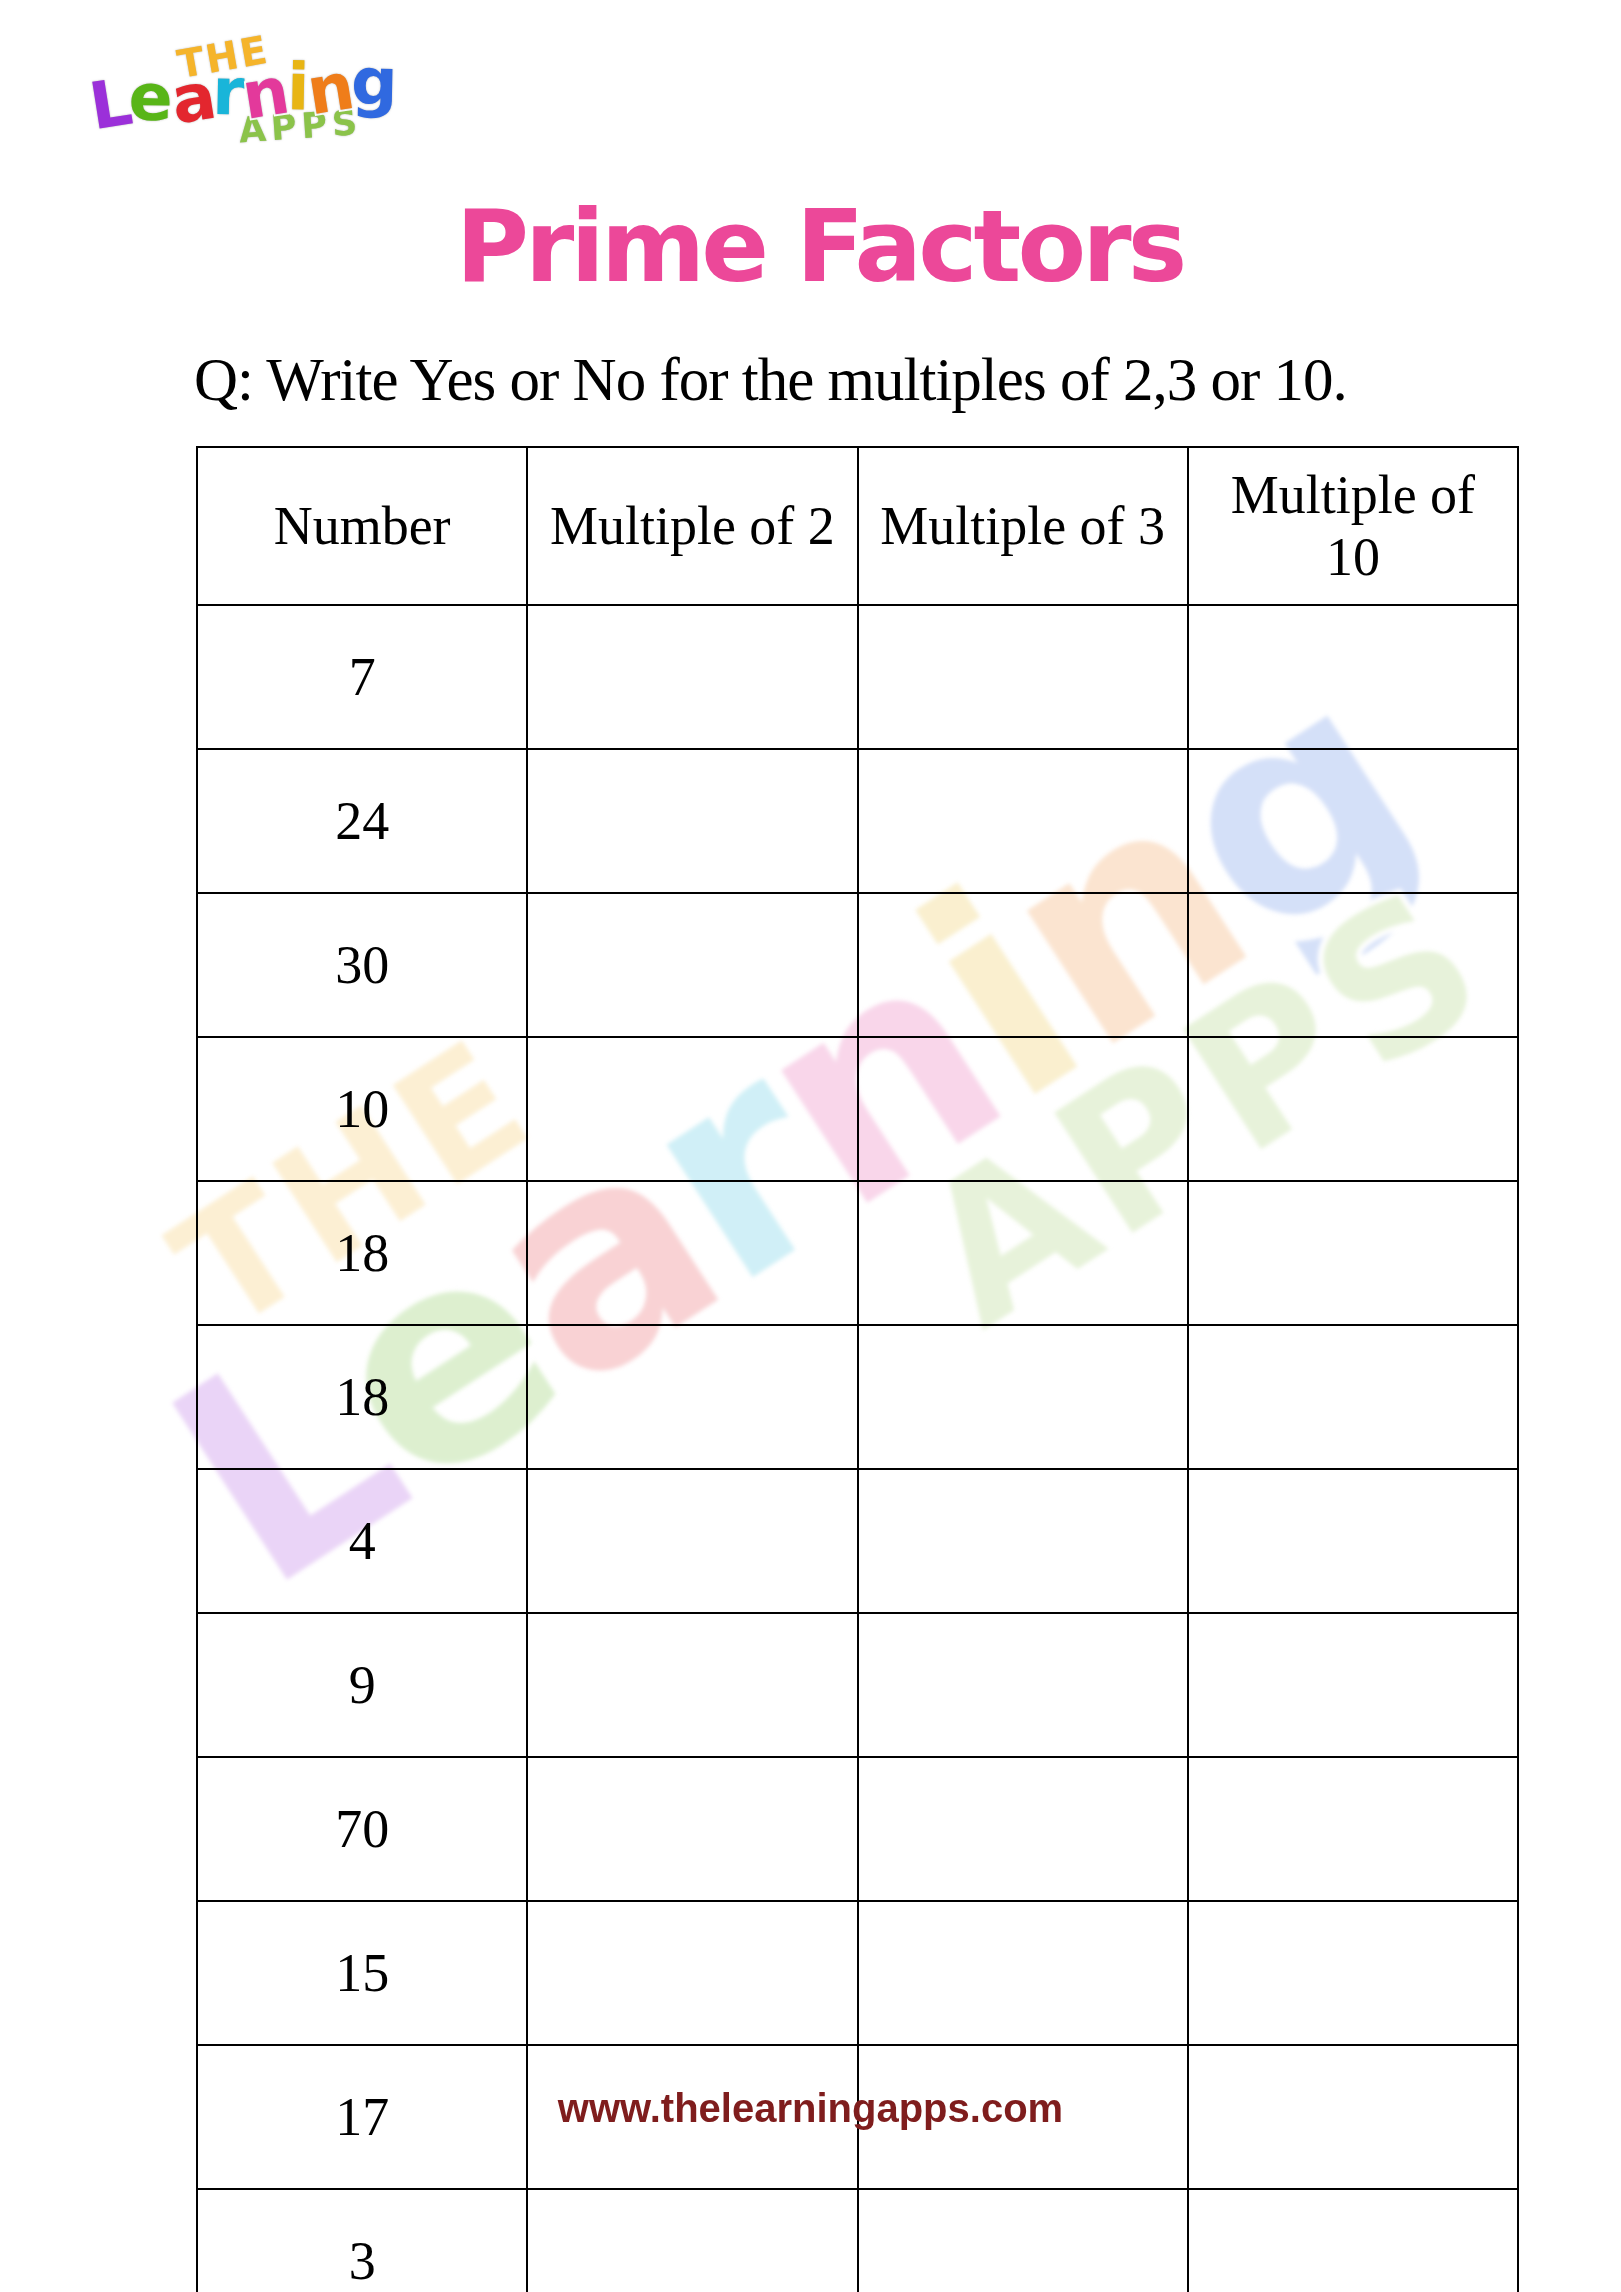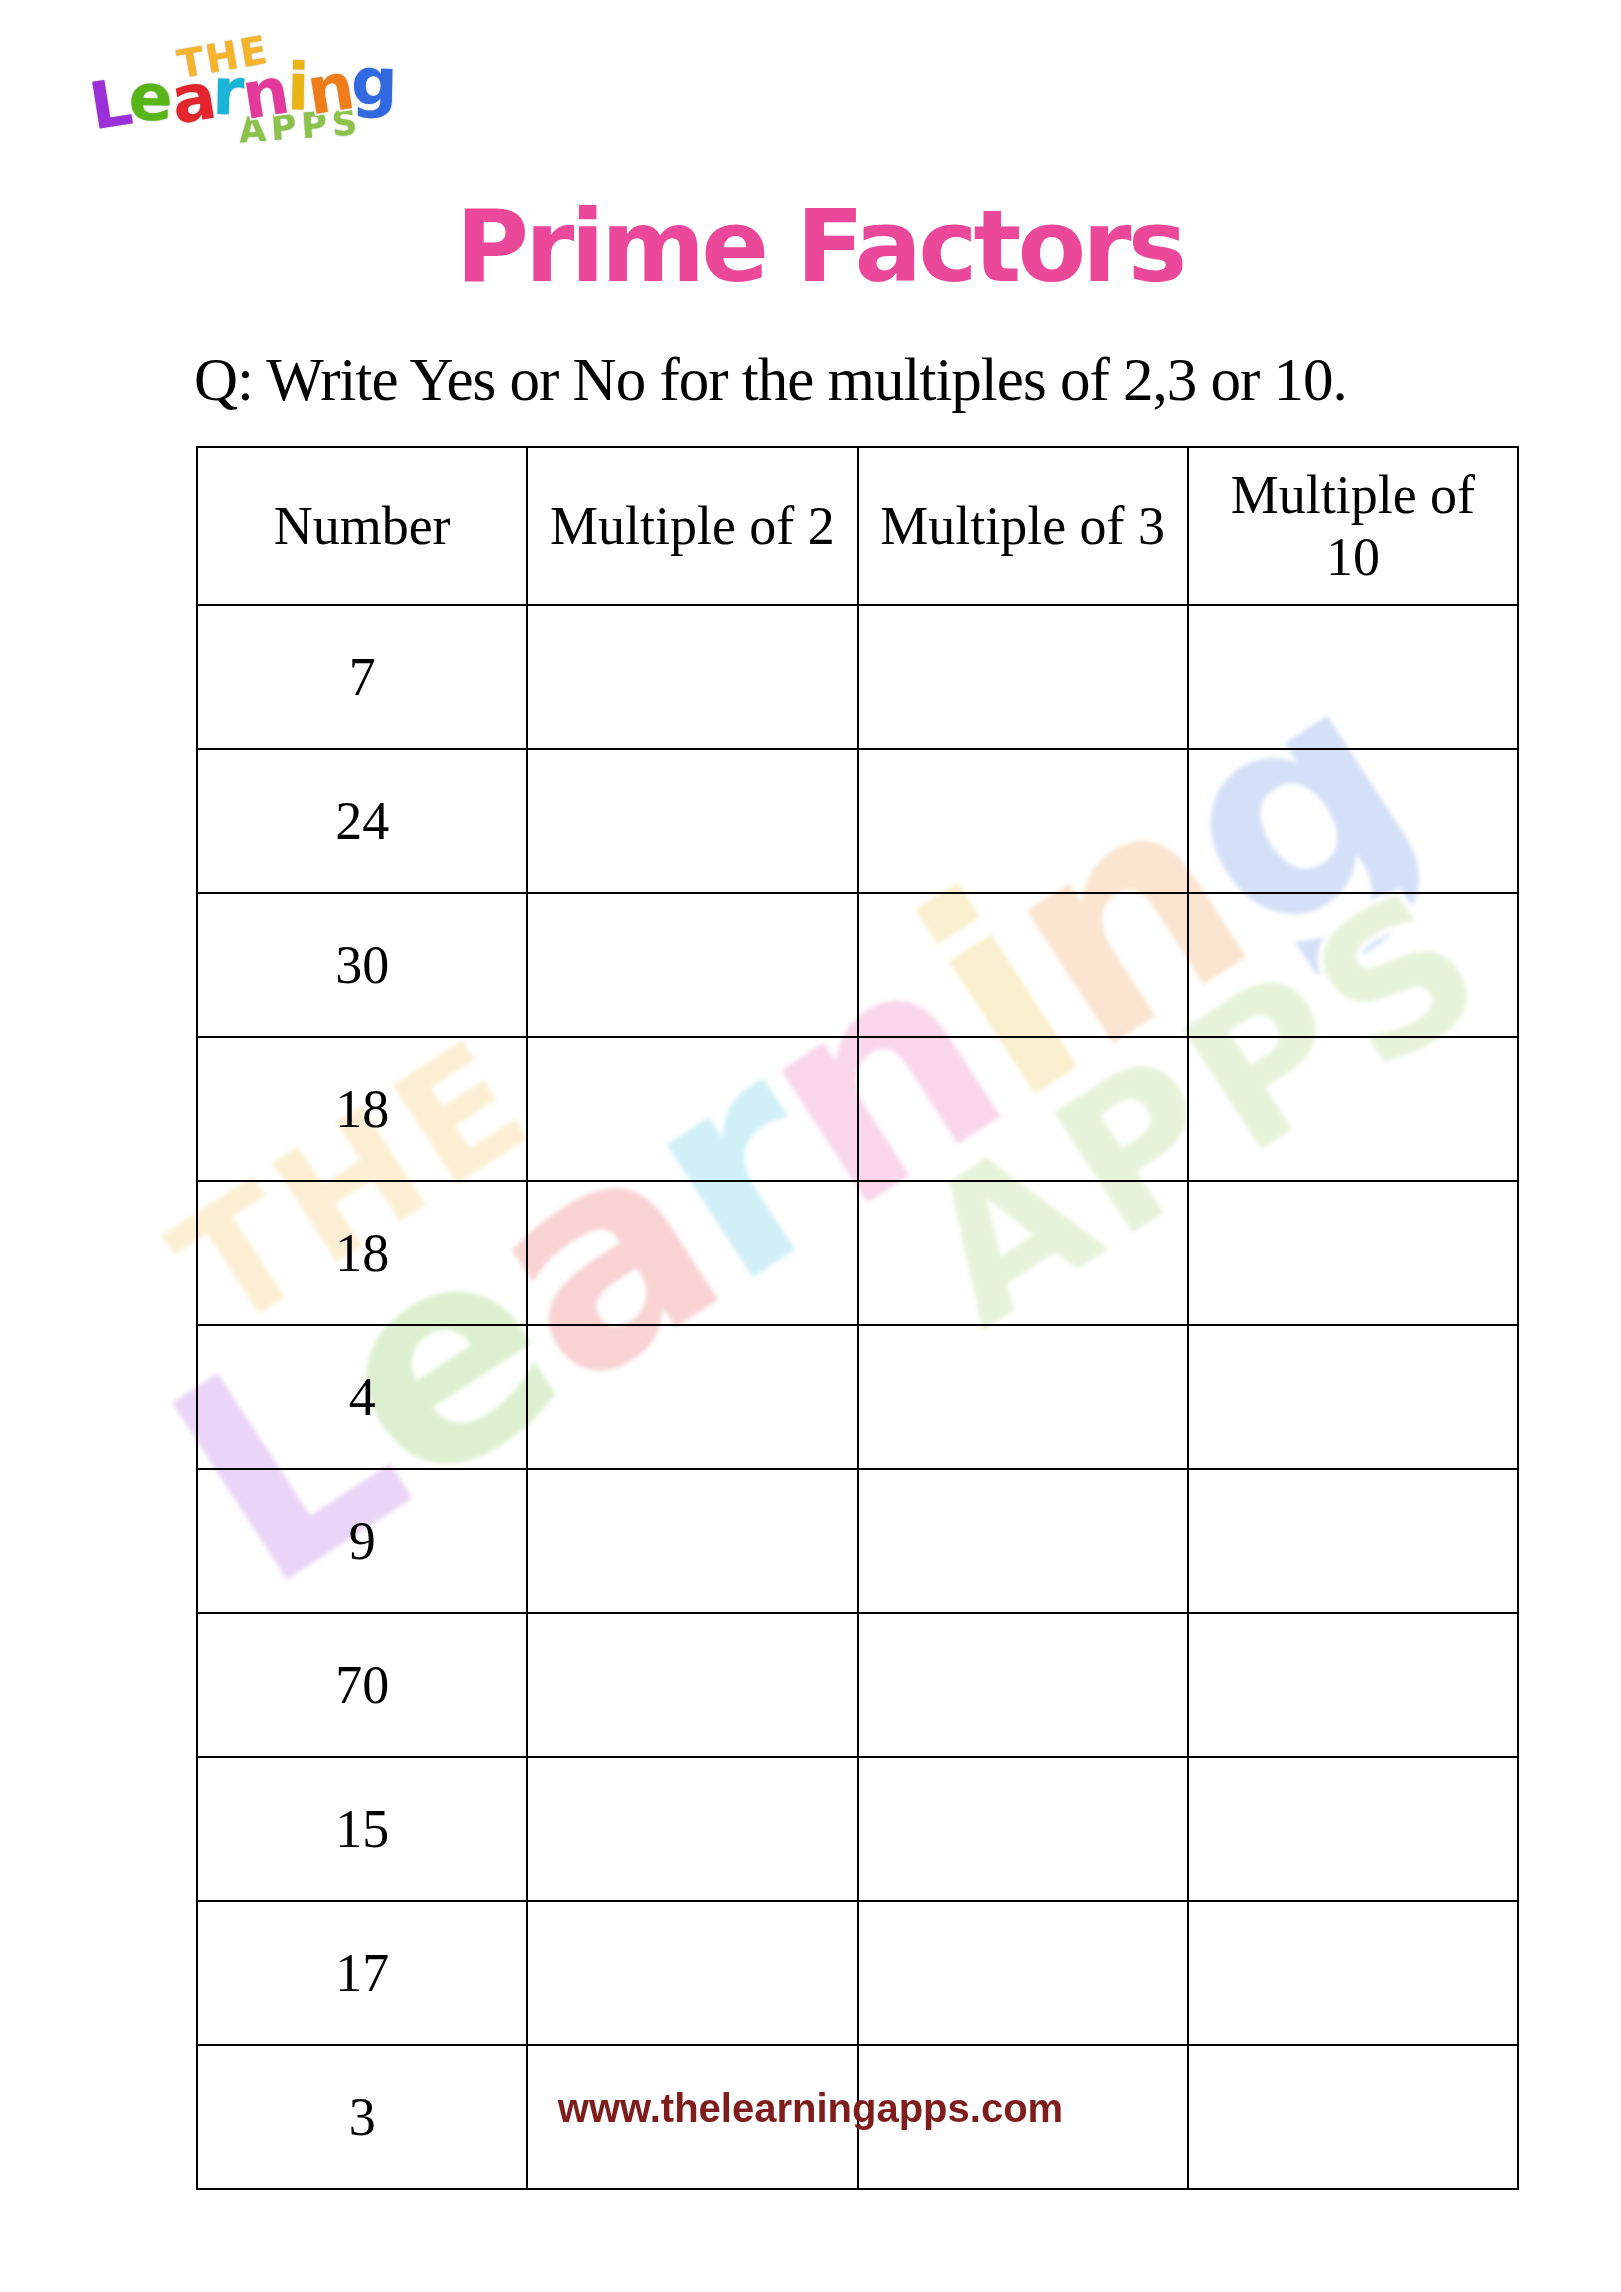--- a/index.html
+++ b/index.html
@@ -105,20 +105,26 @@
         <td></td>
         <td></td>
       </tr>
       <tr>
         <td>30</td>
         <td></td>
         <td></td>
         <td></td>
       </tr>
       <tr>
+        <td>10</td>
+        <td></td>
+        <td></td>
+        <td></td>
+      </tr>
+      <tr>
         <td>18</td>
         <td></td>
         <td></td>
         <td></td>
       </tr>
       <tr>
         <td>18</td>
         <td></td>
         <td></td>
         <td></td>

